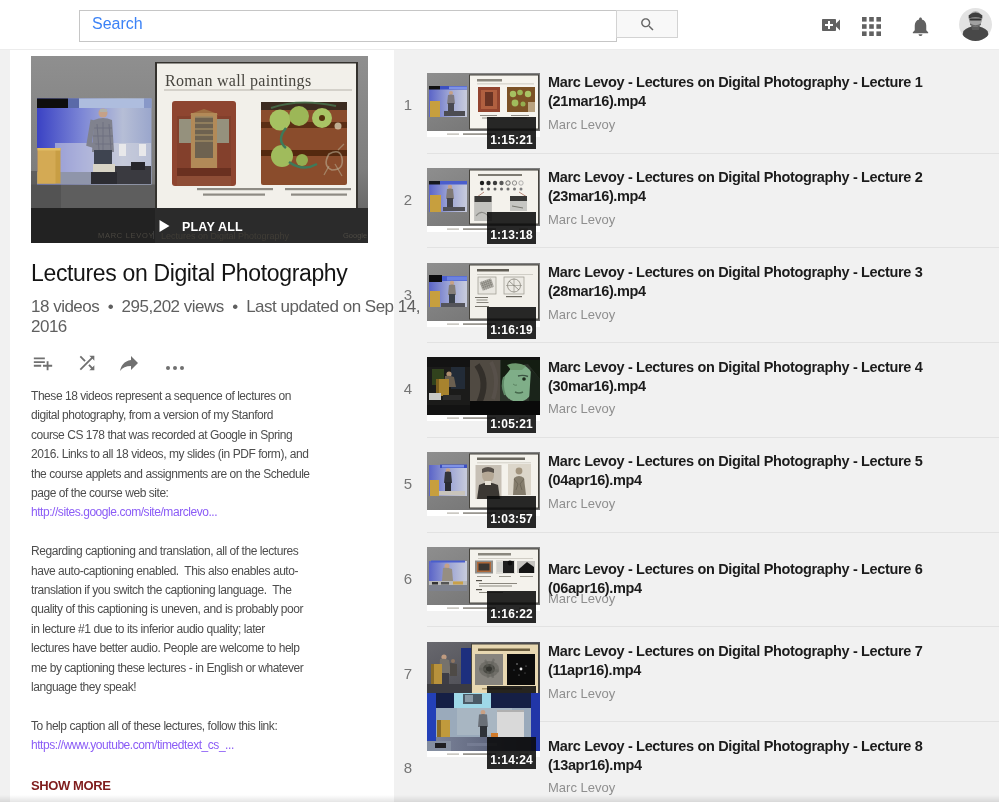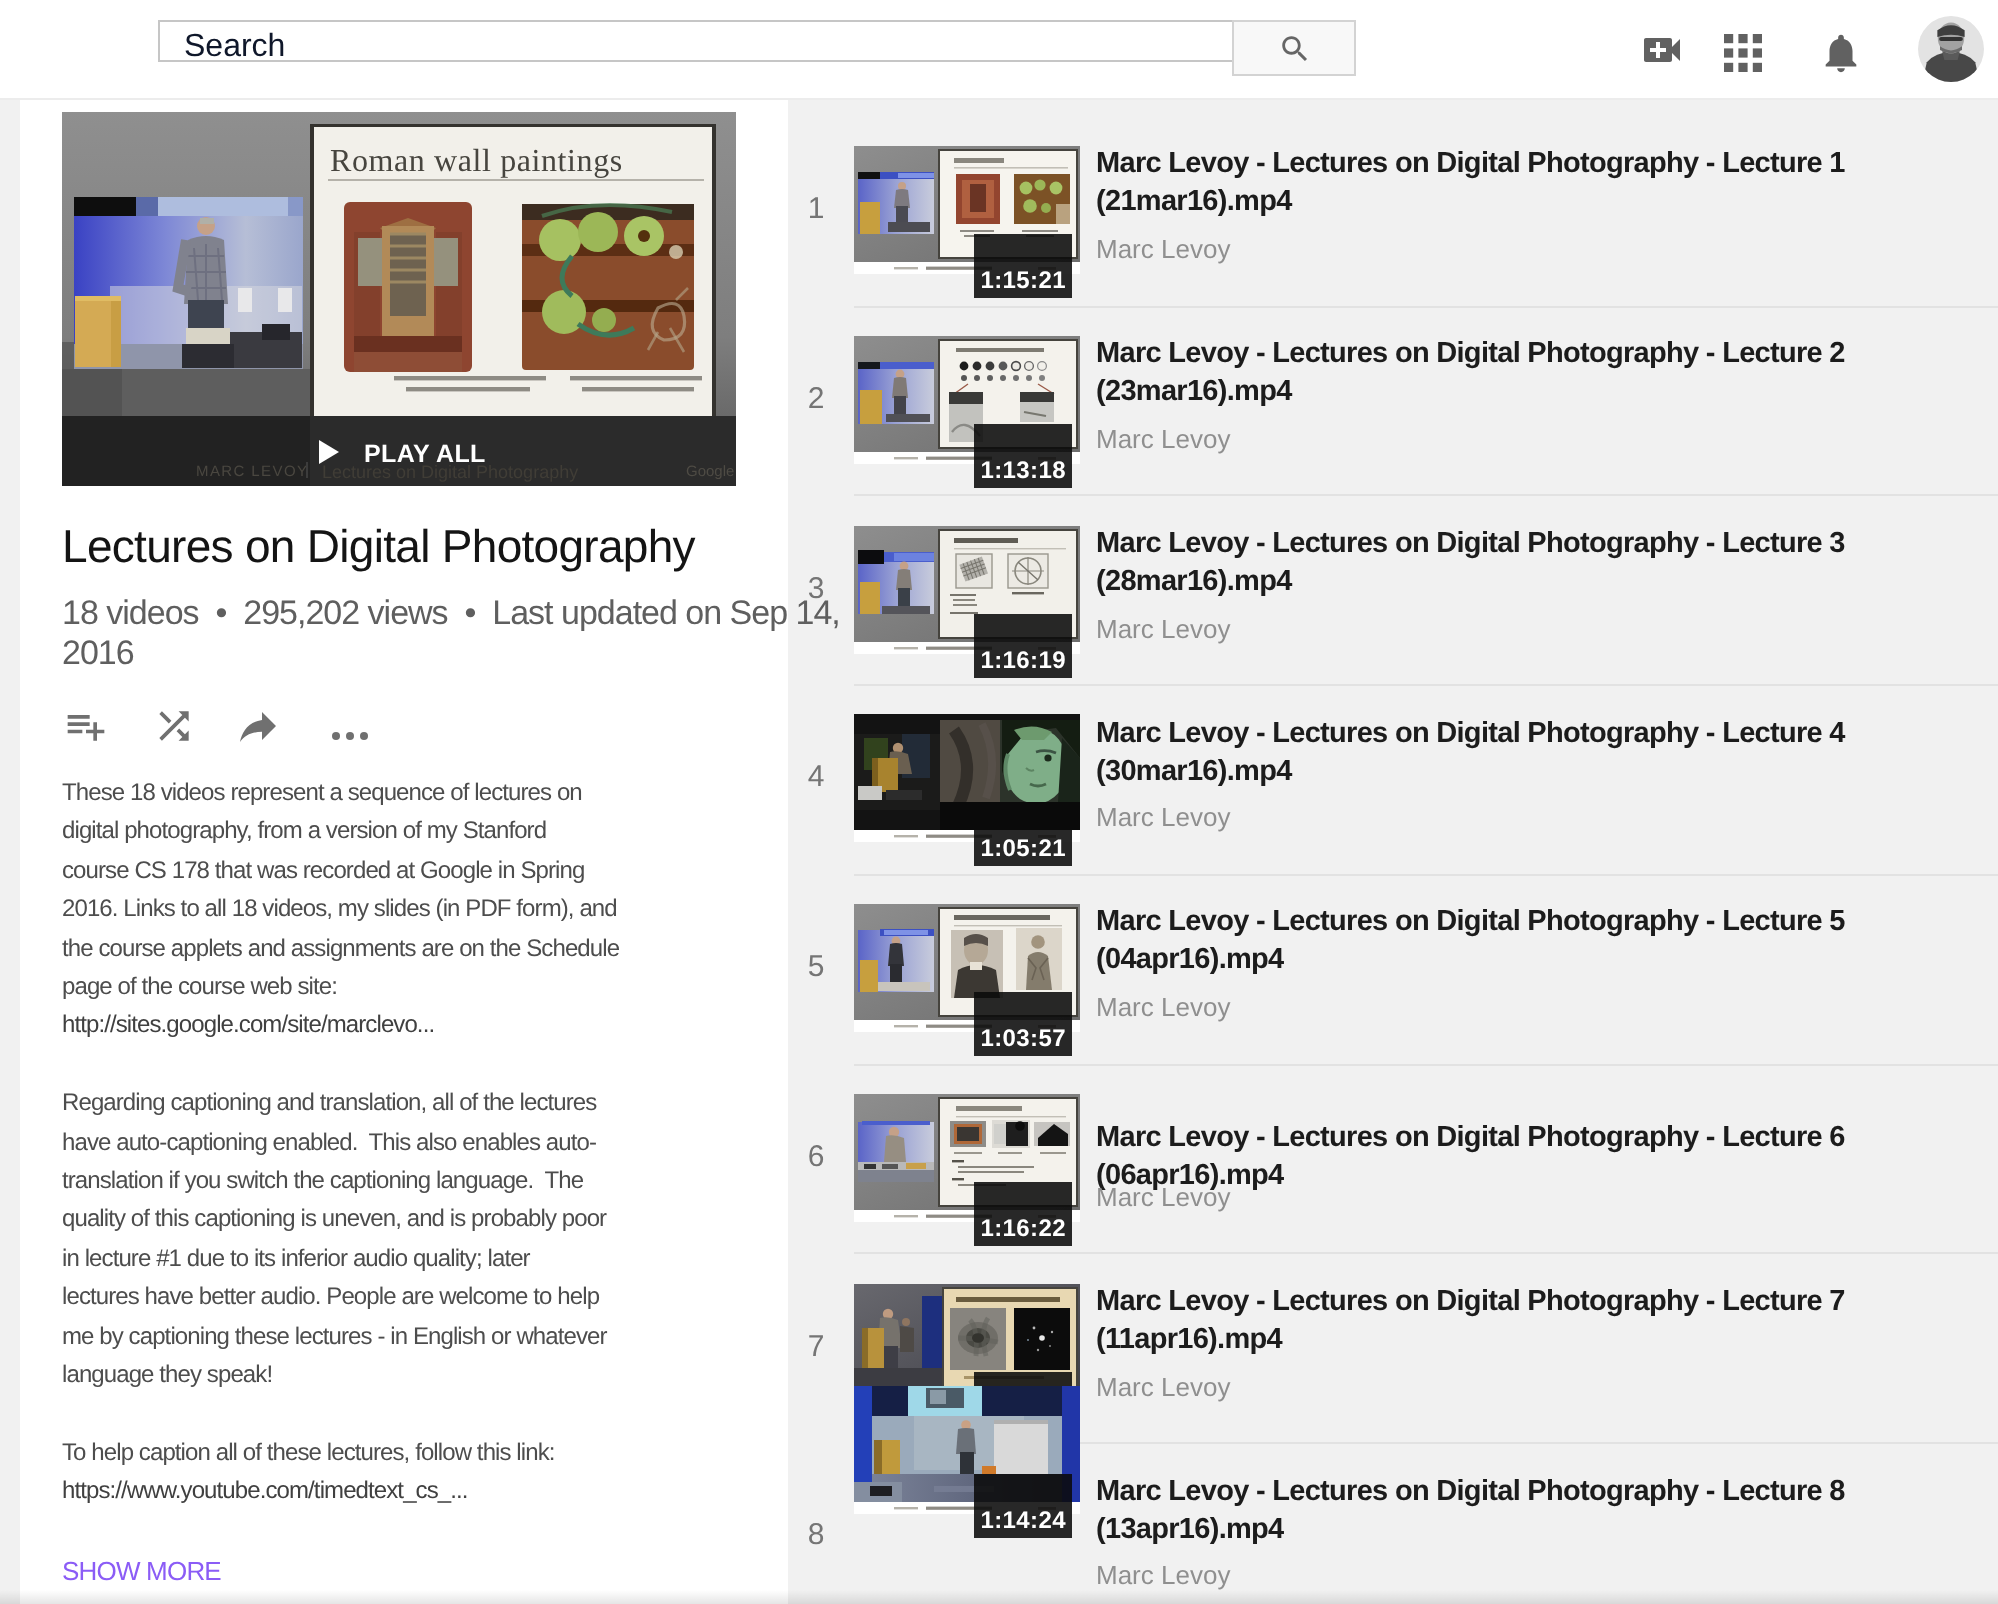--- a/index.html
+++ b/index.html
@@ -1,26 +1,26 @@
 <!DOCTYPE html>
 <html><head>
 <meta charset="utf-8">
 <style>
 *{margin:0;padding:0;box-sizing:border-box}
 body{width:999px;height:802px;overflow:hidden;position:relative;background:#f1f1f1;font-family:"Liberation Sans",sans-serif}
 .abs{position:absolute}
 #hdr{position:absolute;left:0;top:0;width:999px;height:50px;background:#fff;border-bottom:1px solid #ececec}
-#sbox{position:absolute;left:79px;top:10px;width:538px;height:21px;border:1px solid #c6c6c6;background:#fff;color:#0f172a;font-size:16px;line-height:26px;padding-left:12px}
+#sbox{position:absolute;left:79px;top:10px;width:538px;height:32px;border:1px solid #c6c6c6;background:#fff;color:#3b82f6;font-size:16px;line-height:26px;padding-left:12px}
 #sbtn{position:absolute;left:616px;top:10px;width:62px;height:28px;background:#f8f8f8;border:1px solid #d3d3d3}
 #leftcol{position:absolute;left:10px;top:50px;width:384px;height:752px;background:#fff}
 #ptitle{position:absolute;left:31px;top:260px;font-size:23px;color:#141414;letter-spacing:-0.35px}
 #pmeta{position:absolute;left:31px;top:297px;font-size:17px;line-height:19.5px;color:#5f5f5f;letter-spacing:-0.5px}
 #pdesc{position:absolute;left:31px;top:387px;width:340px;font-size:12px;line-height:19.4px;color:#4d4d4d;letter-spacing:-0.45px}
-#pdesc .lnk{color:#404040}
-#showmore{position:absolute;left:31px;top:778px;font-size:13px;font-weight:normal;color:#8b5cf6;letter-spacing:-0.4px}
+#pdesc .lnk{color:#8b5cf6}
+#showmore{position:absolute;left:31px;top:778px;font-size:13px;font-weight:bold;color:#7f1d1d;letter-spacing:-0.4px}
 .num{position:absolute;left:394px;width:28px;text-align:center;font-size:15px;color:#757575}
 .thumb{position:absolute;left:427px;width:113px;height:64px}
 .dur{position:absolute;right:4px;top:44px;height:14px;background:rgba(10,10,10,0.88);color:#fff;font-size:12px;font-weight:bold;line-height:14px;padding:16px 3px;letter-spacing:0.2px}
 .rt{position:absolute;left:548px;width:420px;font-size:14.5px;font-weight:bold;line-height:19px;color:#1c1c1c;letter-spacing:-0.35px}
 .ra{position:absolute;left:548px;font-size:13px;color:#8f8f8f}
 .sep{position:absolute;left:427px;width:572px;height:1px;background:#e2e2e2}
 .ic{position:absolute;fill:#616161}
 </style>
 </head>
 <body>

